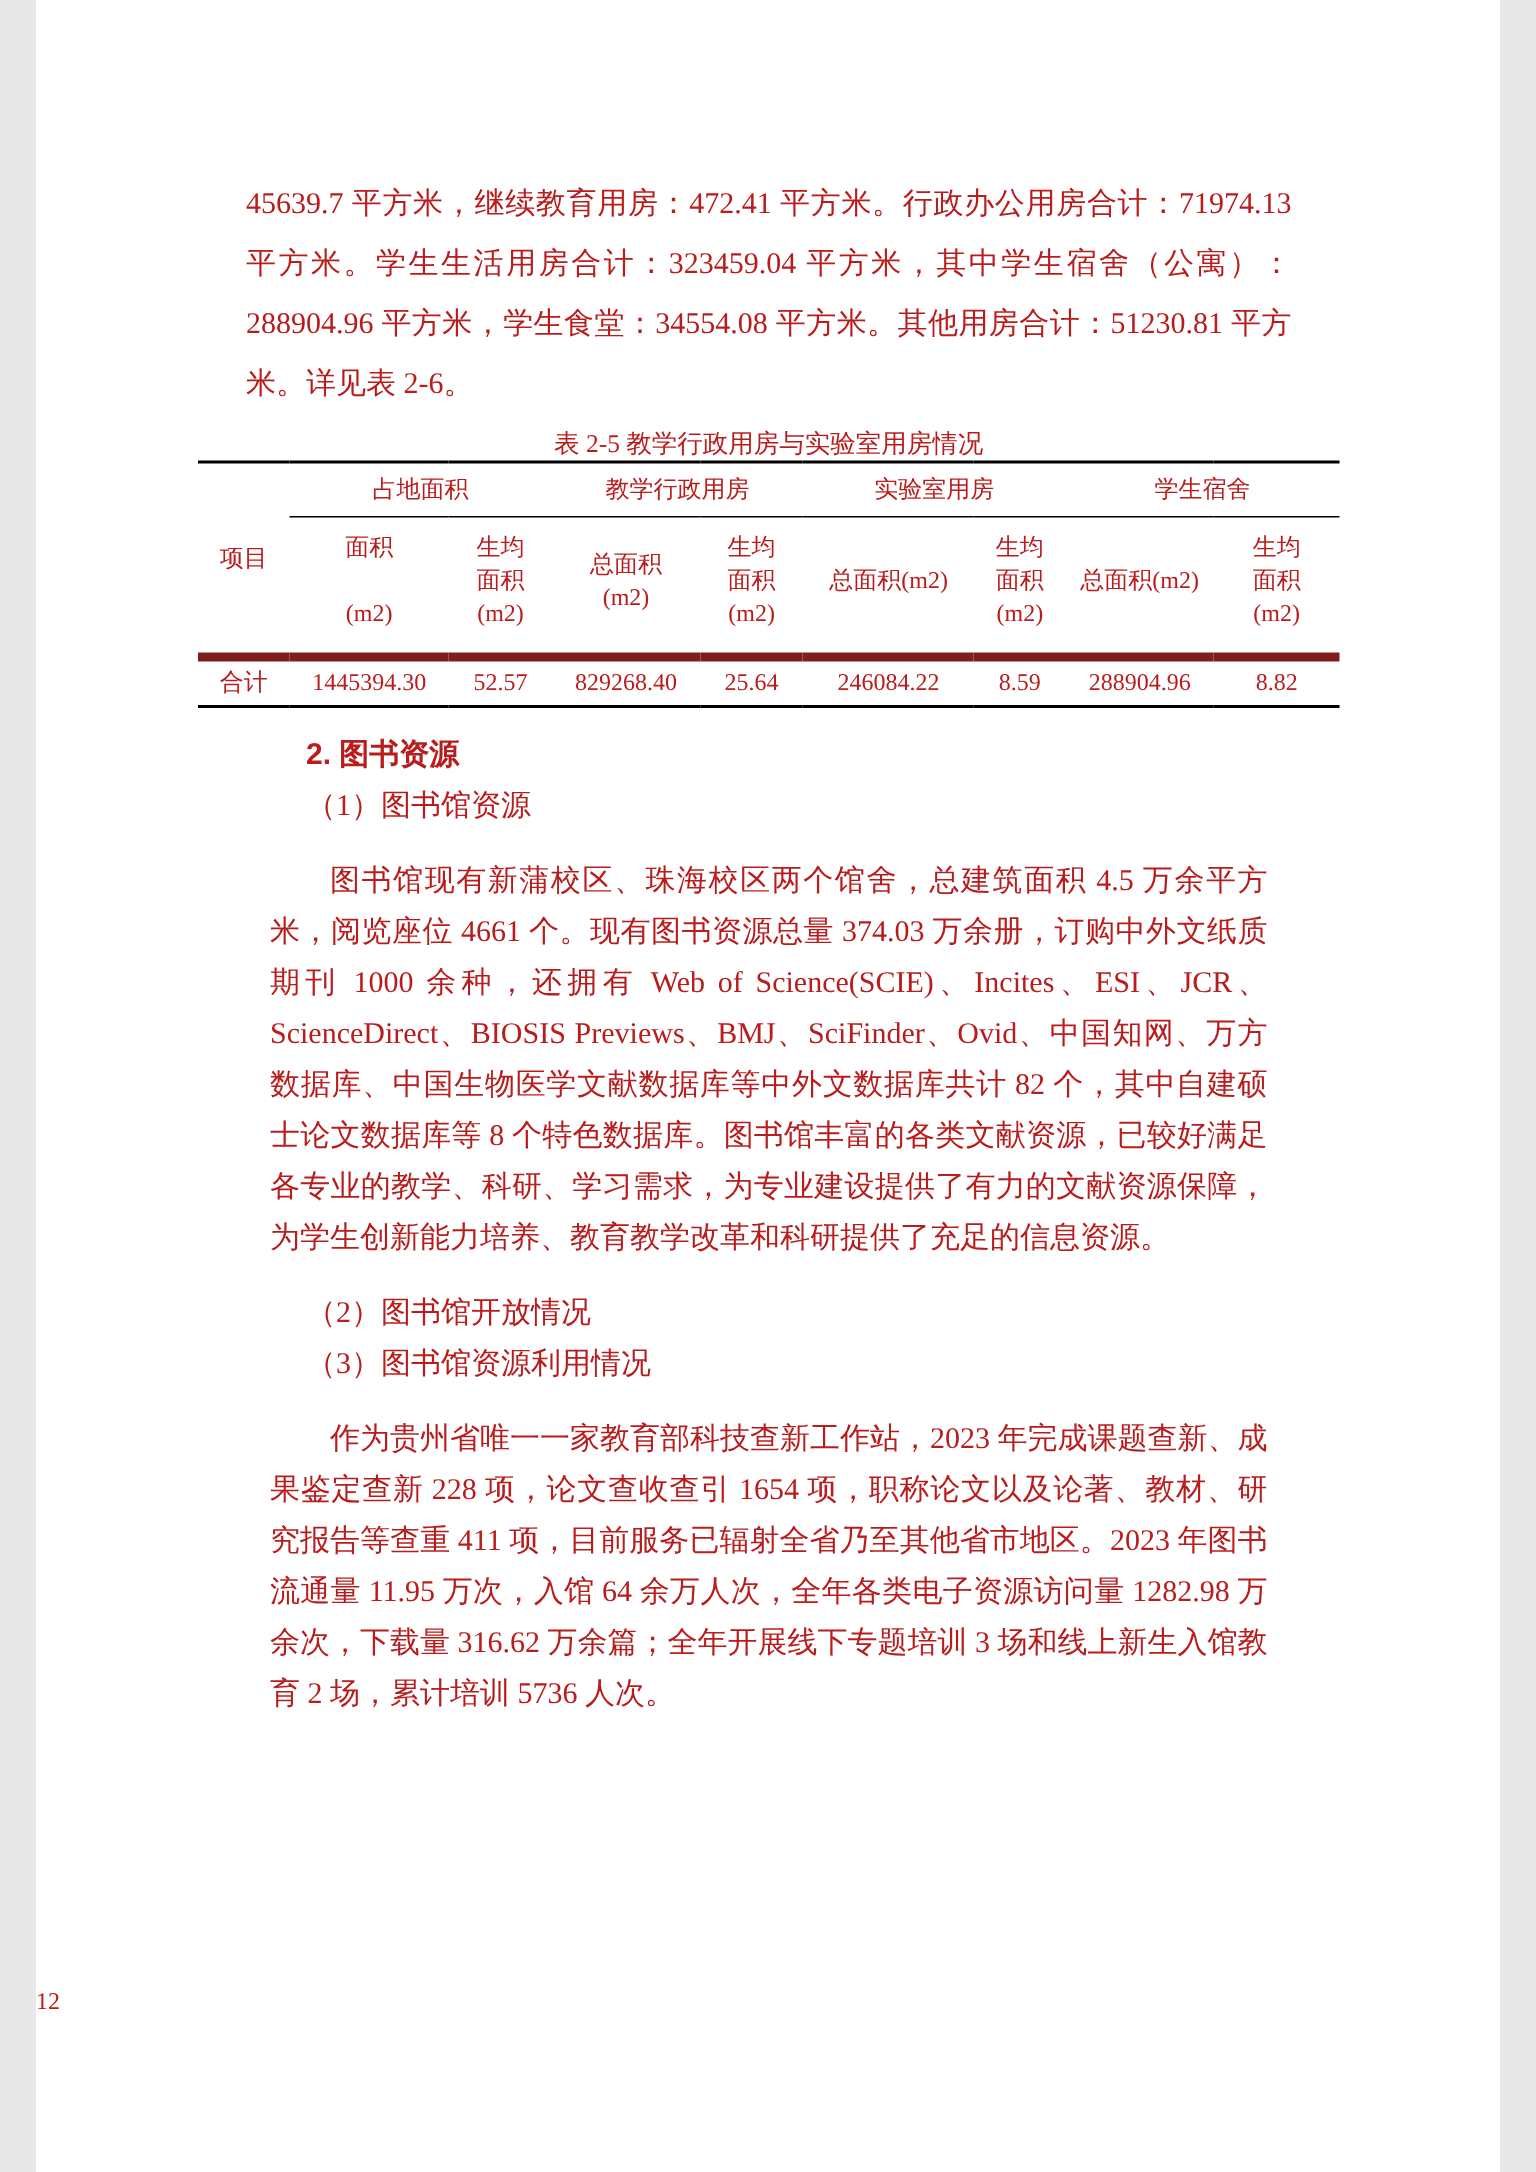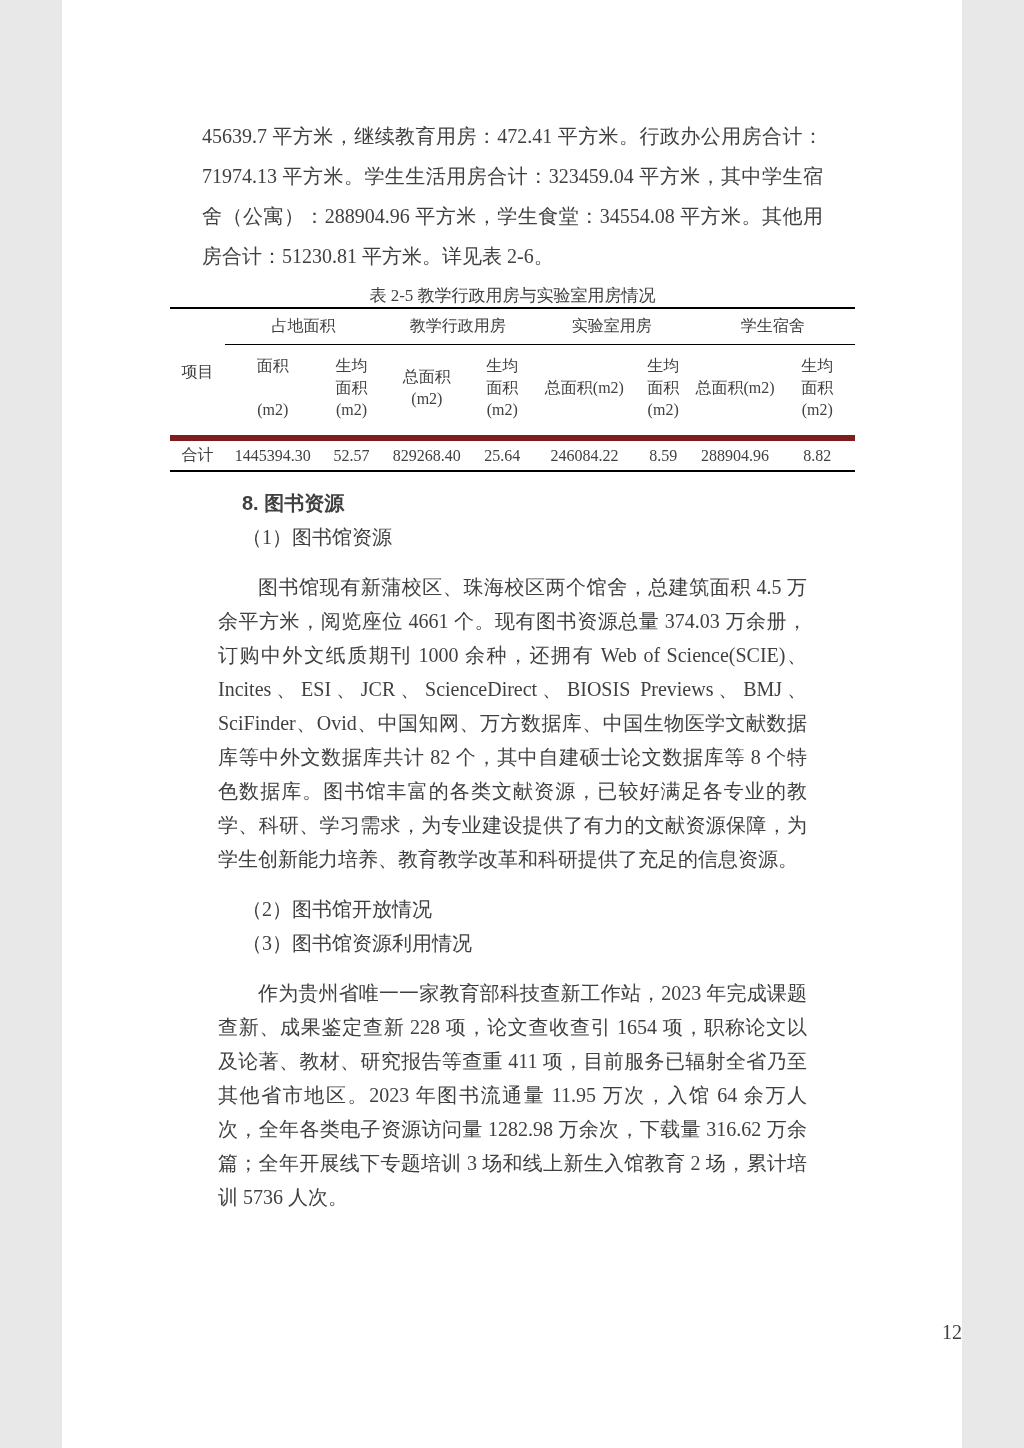--- a/index.html
+++ b/index.html
@@ -1,23 +1,23 @@
 <!DOCTYPE html>
 <html><head>
 <meta charset="utf-8">
 <style>
   * { box-sizing: border-box; }
   html, body { margin: 0; padding: 0; background: #e8e8e8; }
   .page {
     position: relative;
-    width: 900px;
+    width: 976px;
     height: 1448px;
     margin: 0 auto;
     background: #ffffff;
-    color: #404040;
+    color: #b91c1c;
     font-family: "Liberation Serif", "DejaVu Serif", serif;
     overflow: hidden;
   }
   .content { padding: 116px 139px 0 140px; }
 
   .intro {
     margin: 0;
     font-size: 20px;
     line-height: 40px;
     text-align: justify;
@@ -73,22 +73,22 @@
     font-size: 20px;
     line-height: 34px;
     text-indent: 2em;
     text-align: justify;
   }
 
   .page-number {
     position: absolute;
     left: 0; right: 0;
     bottom: 104px;
-    text-align: right;
-    font-size: 20px;
+    text-align: left;
+    font-size: 16px;
   }
 </style>
 </head>
 <body>
 
 <div class="page">
   <div class="content">
 
     <p class="intro">45639.7 平方米，继续教育用房：472.41 平方米。行政办公用房合计：71974.13 平方米。学生生活用房合计：323459.04 平方米，其中学生宿舍（公寓）：288904.96 平方米，学生食堂：34554.08 平方米。其他用房合计：51230.81 平方米。详见表 2-6。</p>
 
@@ -144,21 +144,21 @@
           <td>829268.40</td>
           <td>25.64</td>
           <td>246084.22</td>
           <td>8.59</td>
           <td>288904.96</td>
           <td>8.82</td>
         </tr>
       </tbody>
     </table>
 
-    <h3 class="section-heading">8. 图书资源</h3>
+    <h3 class="section-heading">2. 图书资源</h3>
 
     <p class="sub-heading">（1）图书馆资源</p>
     <p class="body-par">图书馆现有新蒲校区、珠海校区两个馆舍，总建筑面积 4.5 万余平方米，阅览座位 4661 个。现有图书资源总量 374.03 万余册，订购中外文纸质期刊 1000 余种，还拥有 Web of Science(SCIE)、Incites、ESI、JCR、ScienceDirect、BIOSIS Previews、BMJ、SciFinder、Ovid、中国知网、万方数据库、中国生物医学文献数据库等中外文数据库共计 82 个，其中自建硕士论文数据库等 8 个特色数据库。图书馆丰富的各类文献资源，已较好满足各专业的教学、科研、学习需求，为专业建设提供了有力的文献资源保障，为学生创新能力培养、教育教学改革和科研提供了充足的信息资源。</p>
 
     <p class="sub-heading">（2）图书馆开放情况</p>
 
     <p class="sub-heading">（3）图书馆资源利用情况</p>
     <p class="body-par">作为贵州省唯一一家教育部科技查新工作站，2023 年完成课题查新、成果鉴定查新 228 项，论文查收查引 1654 项，职称论文以及论著、教材、研究报告等查重 411 项，目前服务已辐射全省乃至其他省市地区。2023 年图书流通量 11.95 万次，入馆 64 余万人次，全年各类电子资源访问量 1282.98 万余次，下载量 316.62 万余篇；全年开展线下专题培训 3 场和线上新生入馆教育 2 场，累计培训 5736 人次。</p>
 
   </div>

